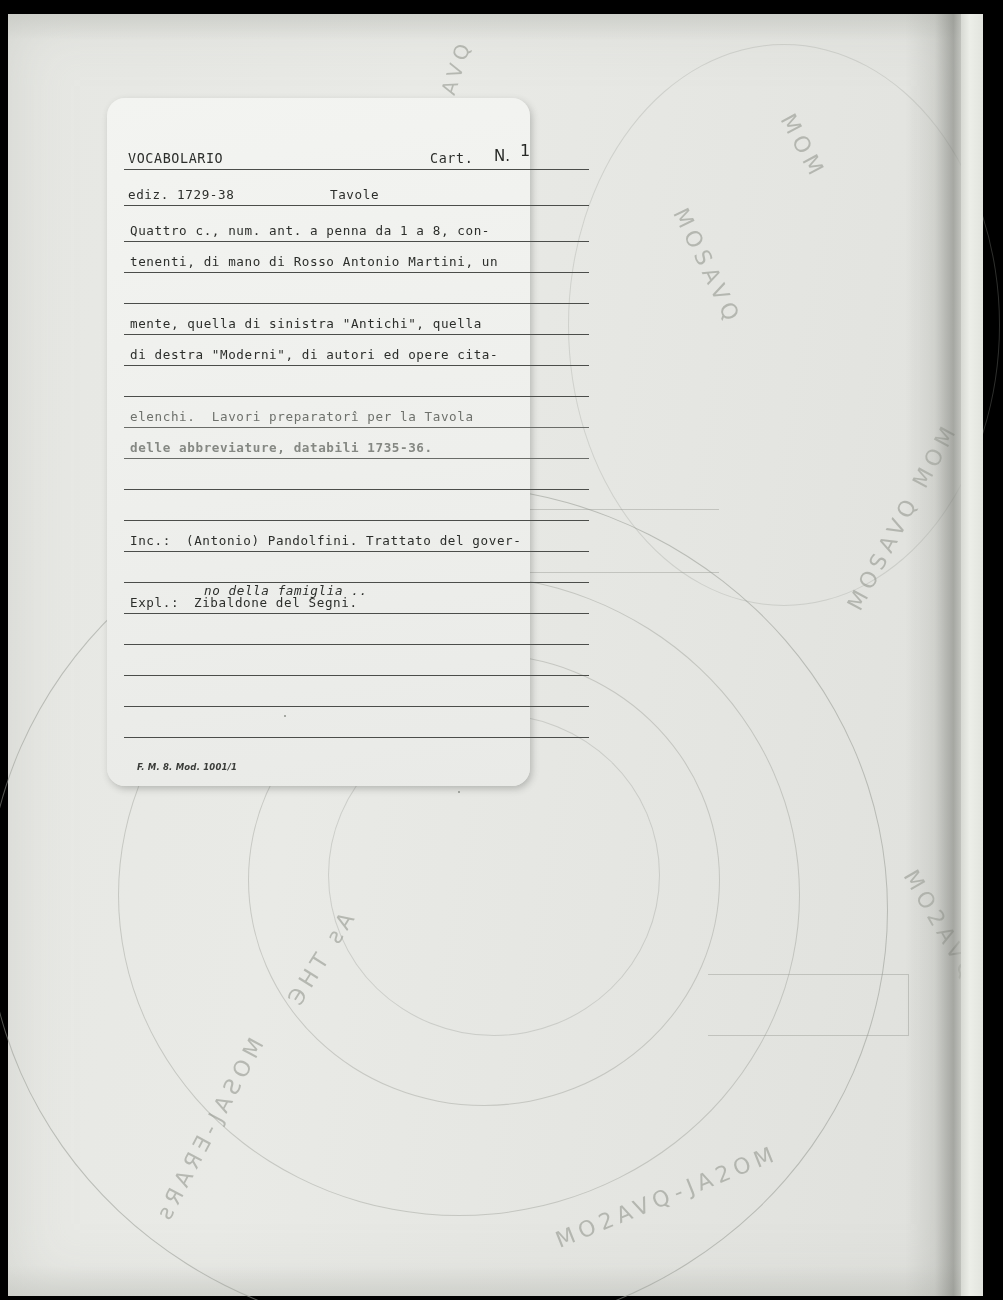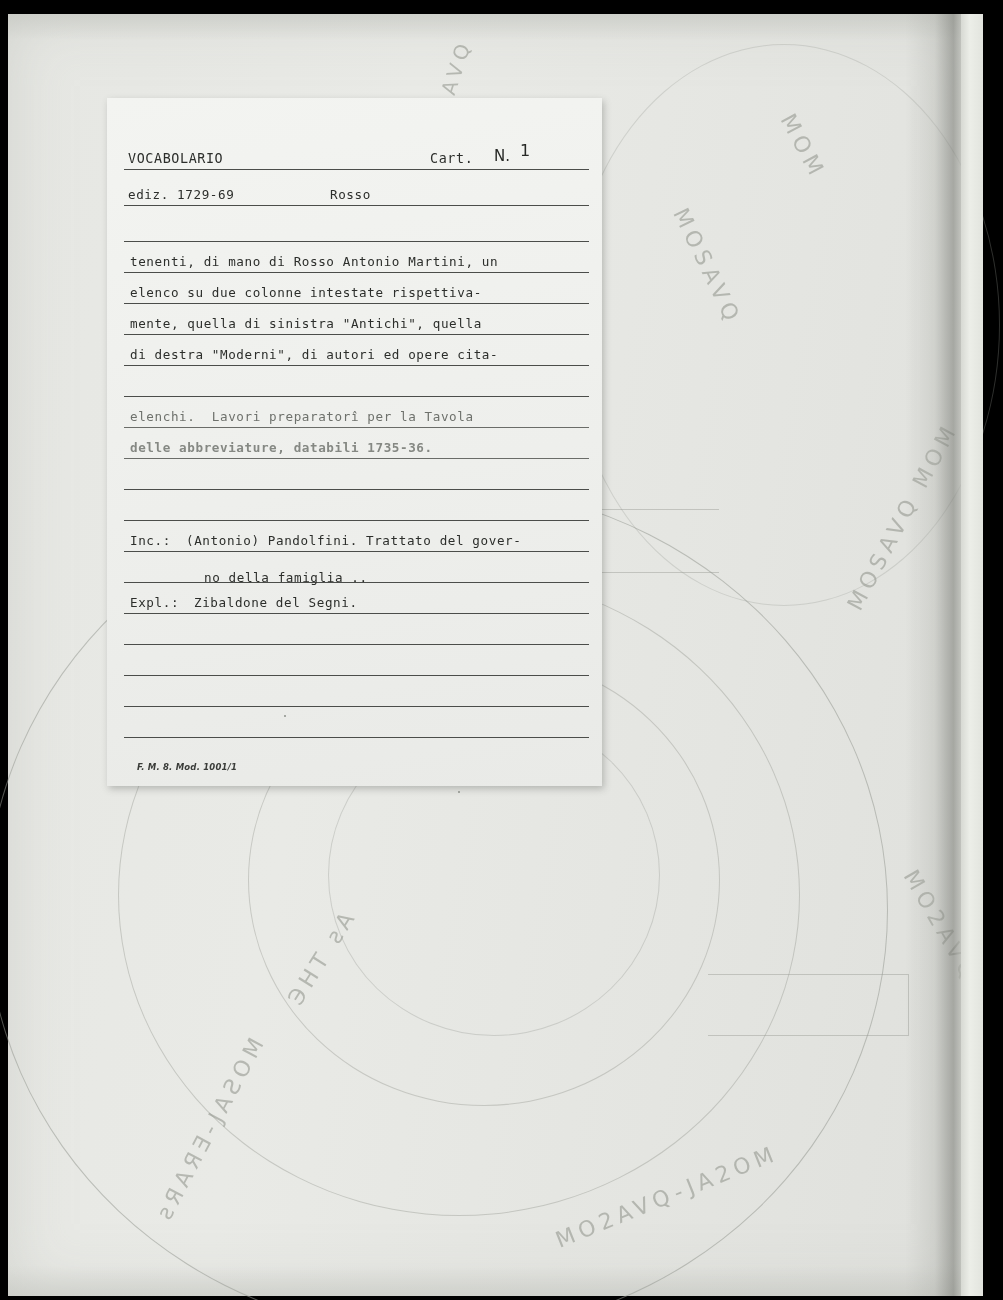--- a/index.html
+++ b/index.html
@@ -99,24 +99,25 @@
   .wm-t5 { left: 870px; top: 900px;  transform: rotate(60deg); }
   .wm-t6 { left: 540px; top: 1170px; transform: rotate(-22deg); }
   .wm-t7 { left: 100px; top: 1100px; transform: rotate(-62deg); }
   .wm-t8 { left: 380px; top: 70px;   transform: rotate(-72deg); font-size: 20px;}
 
   
   .card {
     position: absolute;
     left: 107px;
     top: 98px;
-    width: 495px;
+    width: 423px;
     height: 688px;
     background: linear-gradient(170deg, #f3f4f1 0%, #eeefec 55%, #e9eae7 100%);
     box-shadow: 2px 3px 7px rgba(70,72,68,0.30);
+    border-radius: 18px;
   }
   .card-inner {
     position: absolute;
     left: 17px;
     top: 23px;
     width: 465px;
     height: 625px;
   }
   .rule {
     position: absolute;
@@ -212,33 +213,33 @@
       <div class="rule" style="top: 523px;"></div>
       <div class="rule" style="top: 554px;"></div>
       <div class="rule" style="top: 585px;"></div>
       <div class="rule" style="top: 616px;"></div>
 
       <div class="ctext" style="left: 4px; top: 30px; font-size: 13.4px;">VOCABOLARIO</div>
       <div class="ctext" style="left: 306px; top: 30px; font-size: 13.4px;">Cart.</div>
       <div class="hand" style="left: 370px; top: 26px;">N.</div>
       <div class="hand" style="left: 396px; top: 20px; font-size: 16px;">1</div>
 
-      <div class="ctext" style="left: 4px; top: 66px;">ediz. 1729-69</div>
-      <div class="ctext" style="left: 206px; top: 66px;">Rosso</div>
-
+      <div class="ctext" style="left: 4px; top: 66px;">ediz. 1729-38</div>
+      <div class="ctext" style="left: 206px; top: 66px;">Tavole</div>
+
+      <div class="ctext" style="left: 6px; top: 102px;">Quattro c., num. ant. a penna da 1 a 8, con-</div>
       <div class="ctext" style="left: 6px; top: 133px;">tenenti, di mano di Rosso Antonio Martini, un</div>
-      <div class="ctext" style="left: 6px; top: 164px;">elenco su due colonne intestate rispettiva-</div>
       <div class="ctext" style="left: 6px; top: 195px;">mente, quella di sinistra "Antichi", quella</div>
       <div class="ctext" style="left: 6px; top: 226px;">di destra "Moderni", di autori ed opere cita-</div>
       <div class="ctext faded" style="left: 6px; top: 288px;">elenchi.  Lavori preparatorî per la Tavola</div>
       <div class="ctext faded2" style="left: 6px; top: 319px;">delle abbreviature, databili 1735-36.</div>
 
       <div class="ctext" style="left: 6px; top: 412px;">Inc.:</div>
       <div class="ctext" style="left: 62px; top: 412px;">(Antonio) Pandolfini. Trattato del gover-</div>
-      <div class="ctext" style="left: 80px; top: 449px;">no della famiglia ..</div>
+      <div class="ctext" style="left: 80px; top: 462px; font-style: italic;">no della famiglia ..</div>
 
       <div class="ctext" style="left: 6px; top: 474px;">Expl.:</div>
       <div class="ctext" style="left: 70px; top: 474px;">Zibaldone del Segni.</div>
 
       <div class="speck" style="left: 160px; top: 594px;"></div>
       <div class="speck" style="left: 334px; top: 670px;"></div>
     </div>
 
     <div class="footer-code">F. M. 8. Mod. 1001/1</div>
   </div>

